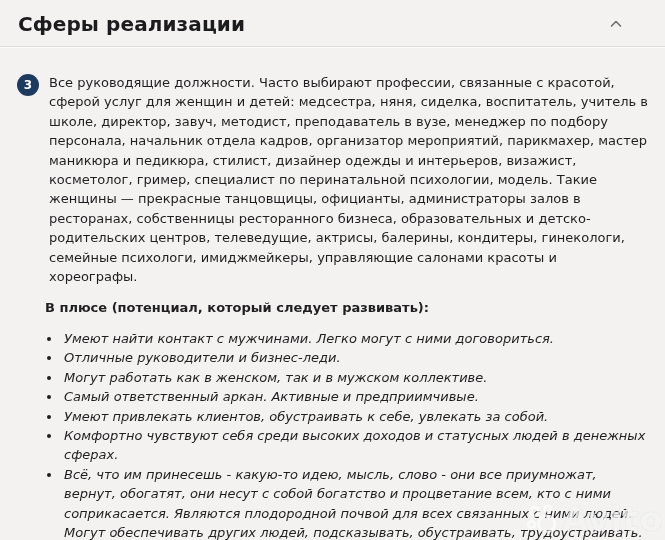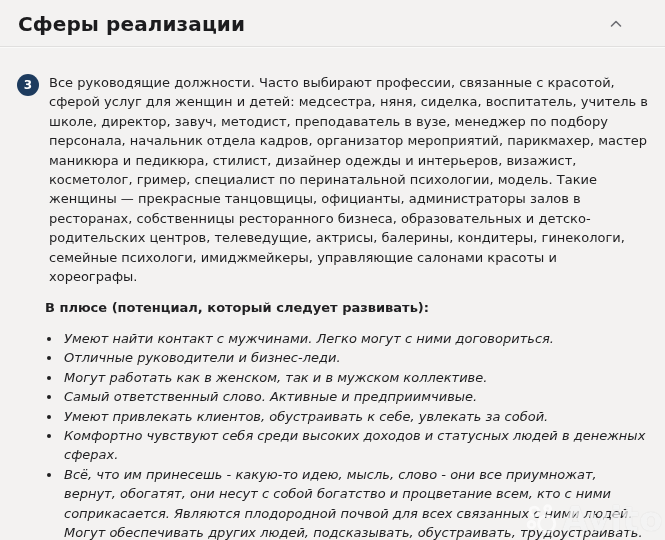--- a/index.html
+++ b/index.html
@@ -122,21 +122,21 @@
 
 <div class="section">
   <div class="num-badge">3</div>
   <div class="section-body">
     <p class="lead-paragraph">Все руководящие должности. Часто выбирают профессии, связанные с красотой, сферой услуг для женщин и детей: медсестра, няня, сиделка, воспитатель, учитель в школе, директор, завуч, методист, преподаватель в вузе, менеджер по подбору персонала, начальник отдела кадров, организатор мероприятий, парикмахер, мастер маникюра и педикюра, стилист, дизайнер одежды и интерьеров, визажист, косметолог, гример, специалист по перинатальной психологии, модель. Такие женщины — прекрасные танцовщицы, официанты, администраторы залов в ресторанах, собственницы ресторанного бизнеса, образовательных и детско-родительских центров, телеведущие, актрисы, балерины, кондитеры, гинекологи, семейные психологи, имиджмейкеры, управляющие салонами красоты и хореографы.</p>
     <p class="plus-heading">В плюсе (потенциал, который следует развивать):</p>
     <ul class="plus-list">
         <li>Умеют найти контакт с мужчинами. Легко могут с ними договориться.</li>
         <li>Отличные руководители и бизнес-леди.</li>
         <li>Могут работать как в женском, так и в мужском коллективе.</li>
-        <li>Самый ответственный слово. Активные и предприимчивые.</li>
+        <li>Самый ответственный аркан. Активные и предприимчивые.</li>
         <li>Умеют привлекать клиентов, обустраивать к себе, увлекать за собой.</li>
         <li>Комфортно чувствуют себя среди высоких доходов и статусных людей в денежных сферах.</li>
         <li>Всё, что им принесешь - какую-то идею, мысль, слово - они все приумножат, вернут, обогатят, они несут с собой богатство и процветание всем, кто с ними соприкасается. Являются плодородной почвой для всех связанных с ними людей. Могут обеспечивать других людей, подсказывать, обустраивать, трудоустраивать.</li>
         <li>Учат любить себя, свой дом, своих детей, семью, ухаживать за собой, проявлять женственность, благодарить. Это истинные женщины, и с них нужно брать пример.</li>
       </ul>
   </div>
 </div>
 
 <div class="watermark">
   <svg class="watermark-logo" viewBox="0 0 40 40">

